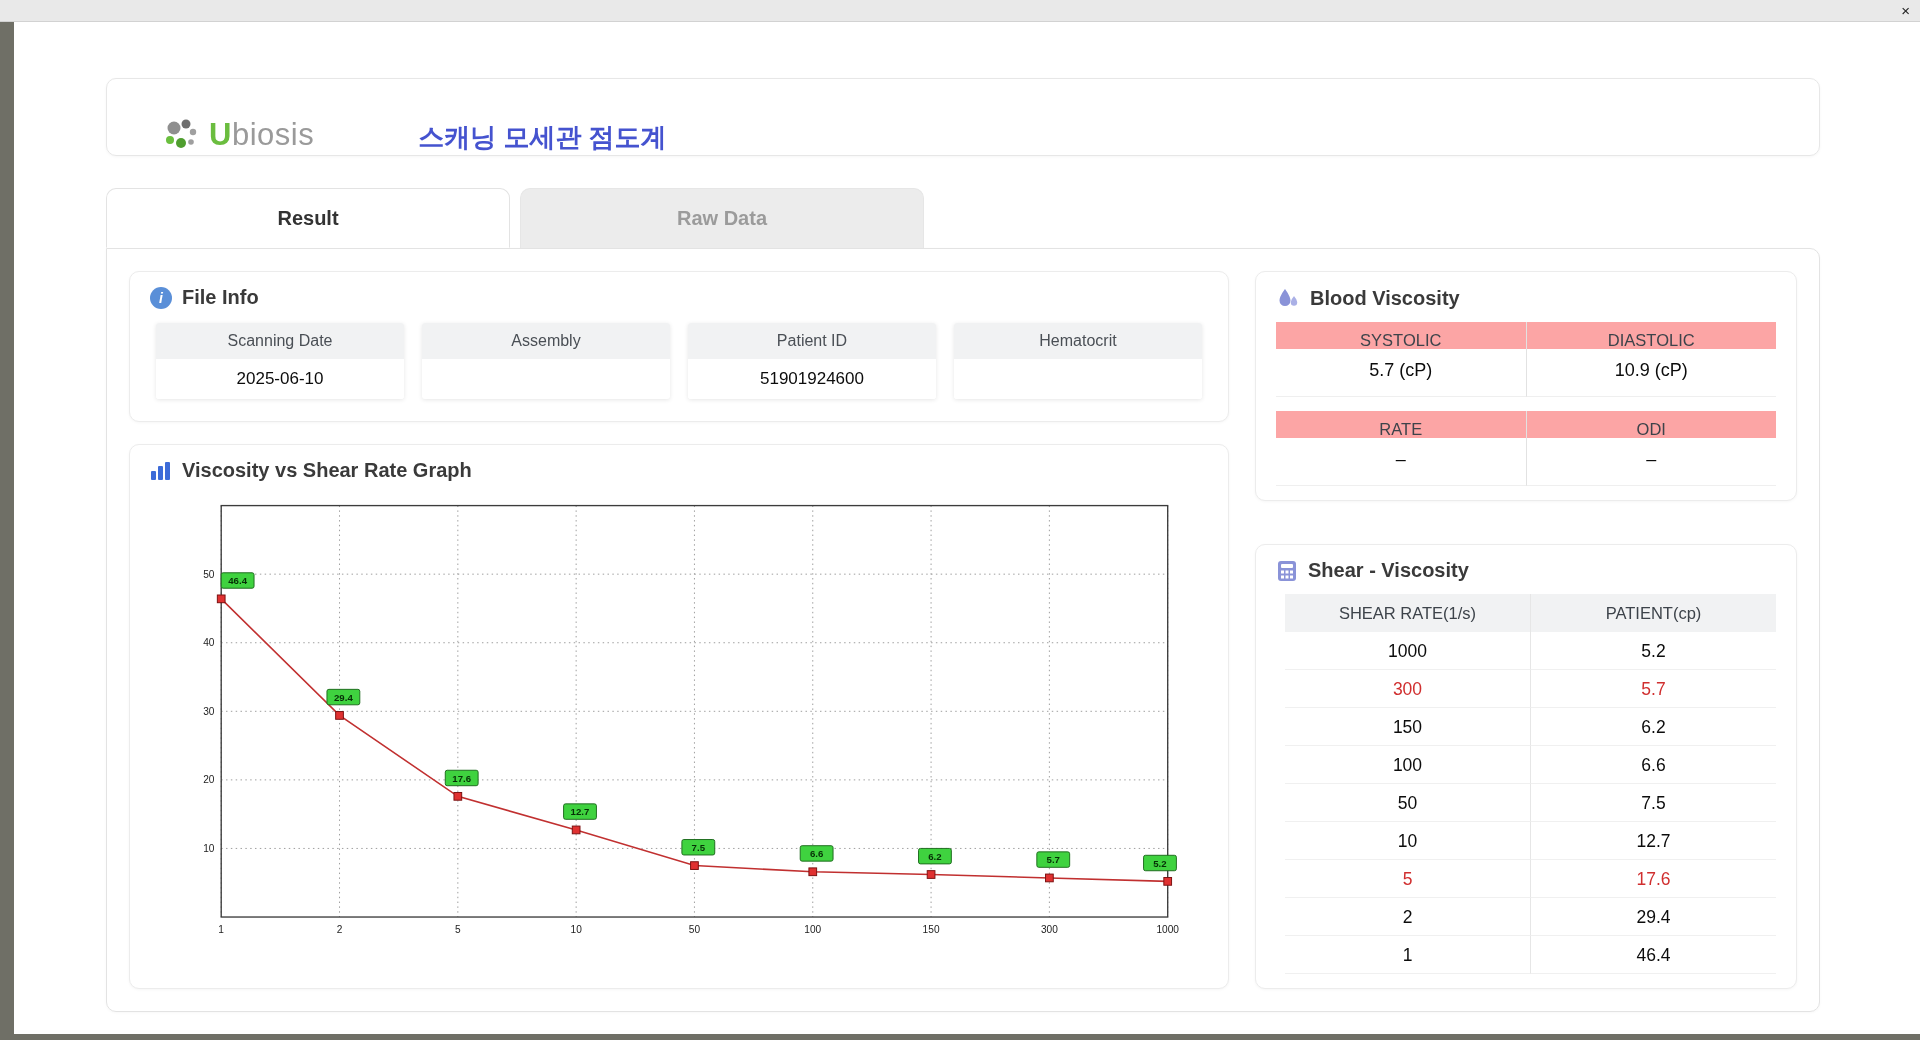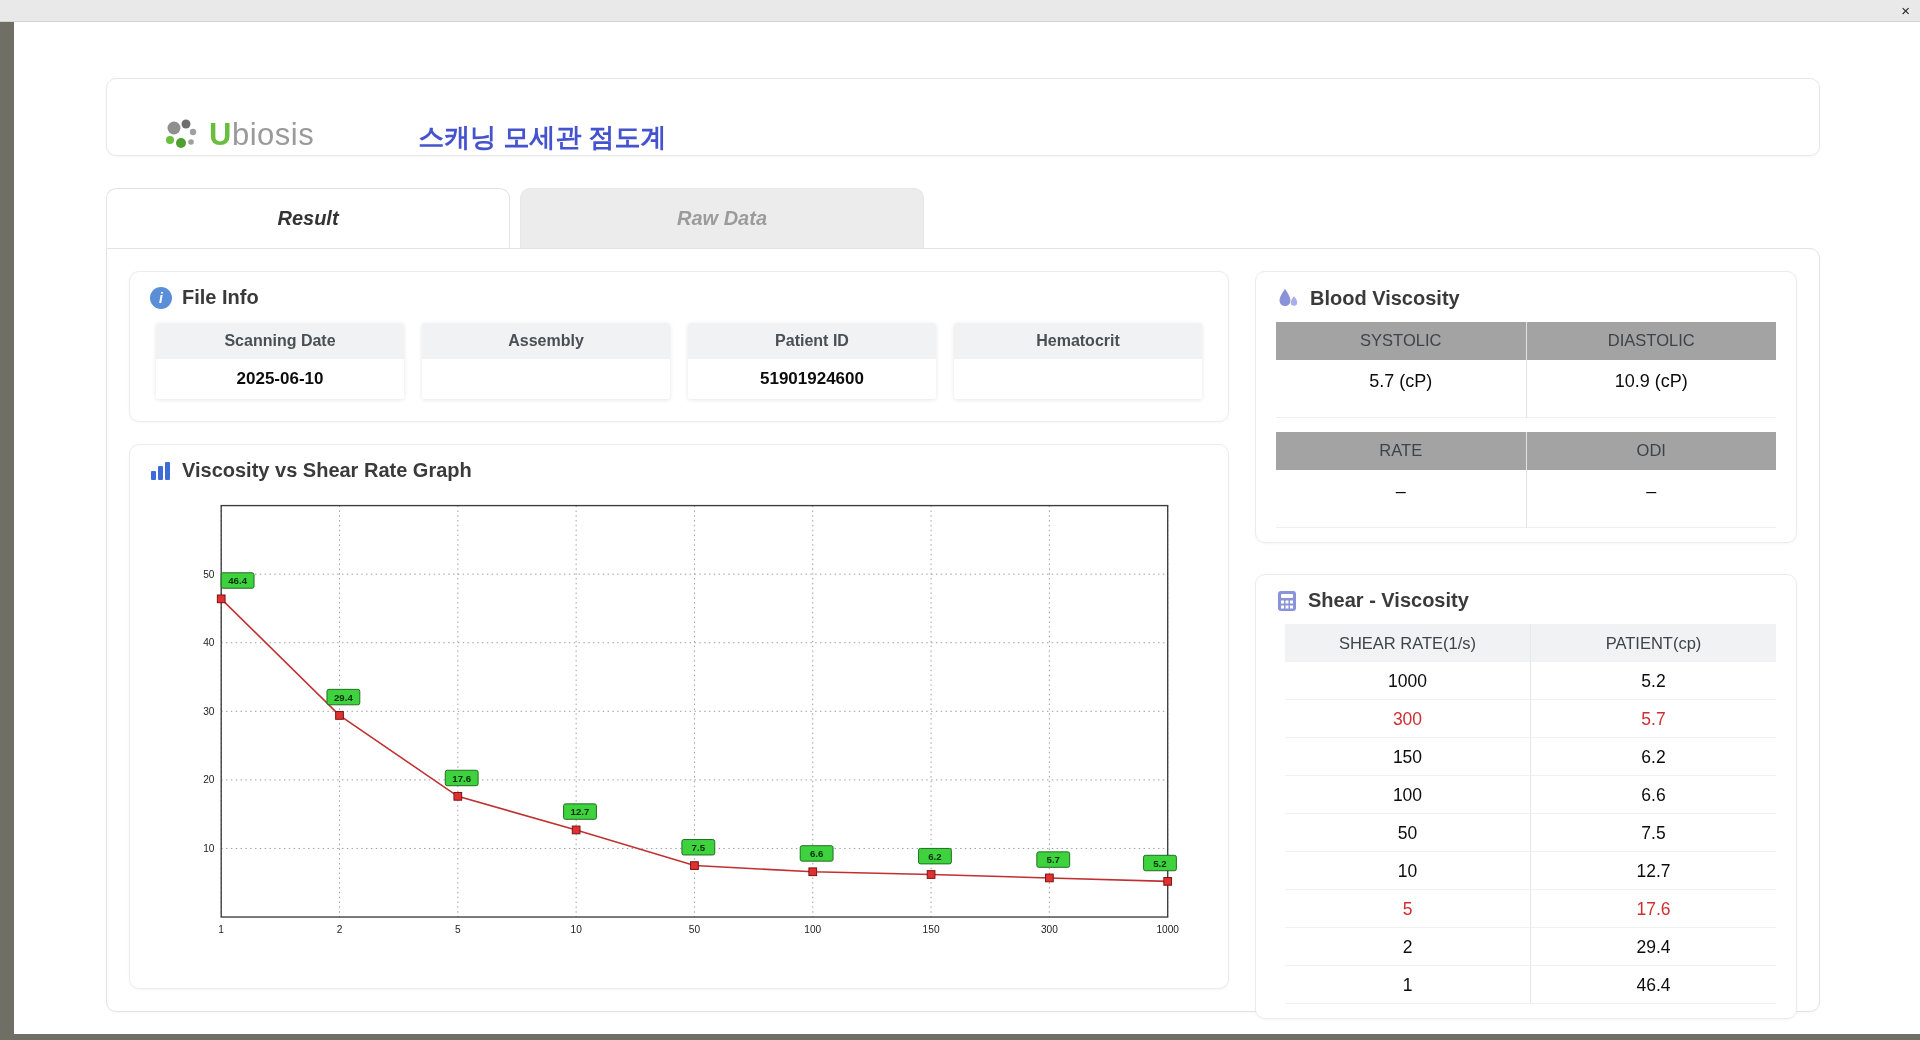--- a/index.html
+++ b/index.html
@@ -29,21 +29,21 @@
     box-shadow:0 1px 3px rgba(0,0,0,.04);
   }
   .logo{ display:flex; align-items:center; gap:6px; }
   .logo-text{ font-size:31px; letter-spacing:.5px; }
   .logo-u{ color:#6bbd3f; font-weight:700; }
   .logo-rest{ color:#9a9a9a; font-weight:500; }
   .app-title{
     margin-left:104px; color:#4553cf; font-weight:700; font-size:26px;
   }
   
-  .tabs{ display:flex; margin-top:32px;font-style:italic; }
+  .tabs{ display:flex; margin-top:32px; }
   .tab{
     width:404px; height:60px; line-height:58px; text-align:center;
     font-size:20px; font-weight:700;
     border-top-left-radius:10px; border-top-right-radius:10px;
     cursor:default;
   }
   .tab.active{
     background:#fff; border:1px solid #e3e3e3; border-bottom:1px solid #fff;
     color:#333; position:relative; z-index:2; margin-bottom:-1px;
   }
@@ -70,21 +70,20 @@
   .info-badge{
     width:22px; height:22px; border-radius:50%; background:#5a8fd8;
     color:#fff; font-size:14px; font-weight:700; font-style:italic;
     display:flex; align-items:center; justify-content:center;
   }
   
   .fields{ display:flex; gap:18px; padding:2px 6px 8px; }
   .field{
     width:250px; border-radius:3px; overflow:hidden;
     box-shadow:0 1px 4px rgba(0,0,0,.10);
-    font-weight:bold;
   }
   .field-label{
     background:#f1f2f3; height:36px; line-height:36px; text-align:center;
     color:#4a4f55; font-size:16px;
   }
   .field-value{
     height:40px; line-height:40px; text-align:center; color:#0c0c0c;
     font-size:17px; background:#fff;
   }
   
@@ -95,22 +94,22 @@
   .tick{ font-size:10.5px; fill:#1c1c1c; }
   .vline{ fill:none; stroke-width:1.6; }
   .marker{ stroke:#7a1010; stroke-width:1; }
   .lbl{ stroke-width:1; }
   .lbltxt{ font-size:10px; font-weight:700; fill:#062f06; }
   
   .bv-row{ display:flex; }
   .bv-cell{
     flex:1; text-align:center; font-size:16.5px;
   }
-  .bv-cell.h{ background:#a3a3a3; height:38px; line-height:36px; color:#3d434a; }
-  .bv-cell.v{ height:58px; line-height:42px; color:#0c0c0c; font-size:18px;
+  .bv-cell.h{ background:#fca5a5; height:27px; line-height:36px; color:#3d434a; }
+  .bv-cell.v{ height:48px; line-height:42px; color:#0c0c0c; font-size:18px;
               border-bottom:1px solid #efefef; }
   .bv-cell.first{ border-right:1px solid #e2e2e2; }
   .bv-gap{ height:14px; }
   
   .sv-row{ display:flex;padding-left:9px; }
   .sv-cell{ flex:1; text-align:center; }
   .sv-cell.h{ background:#f1f2f3; height:38px; line-height:38px;
               color:#3d434a; font-size:16.5px; }
   .sv-cell.v{ height:38px; line-height:38px; color:#0c0c0c; font-size:17.5px;
               border-bottom:1px solid #f0f0f0; }

